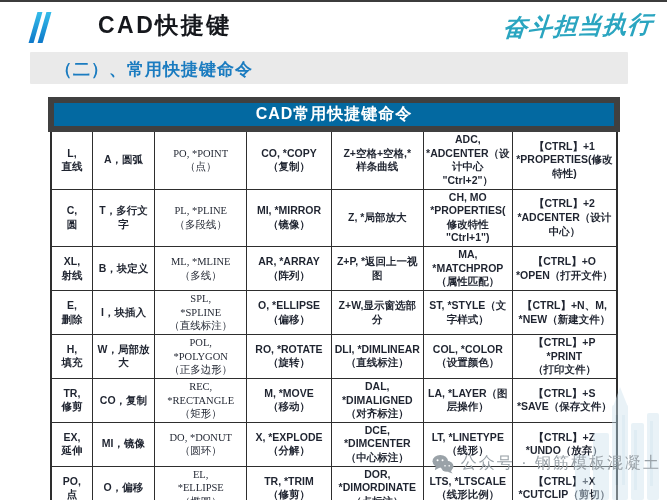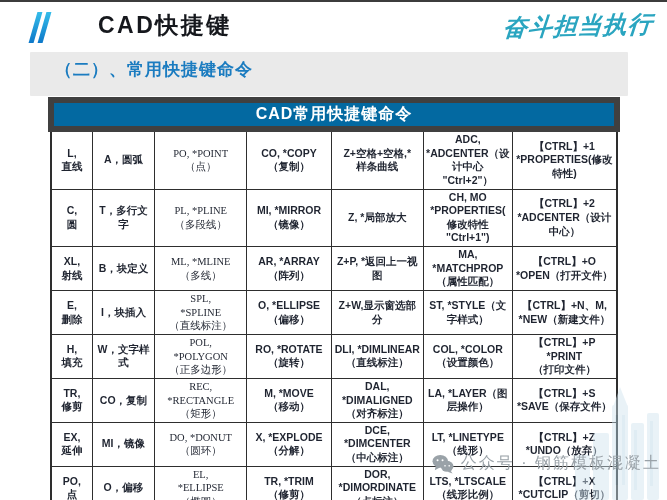--- a/index.html
+++ b/index.html
@@ -13,21 +13,21 @@
   .logo-bars .bar{position:absolute;top:0;width:5px;height:31px;
     background:linear-gradient(180deg,#35bdea,#0d78c9);transform:skewX(-16deg);}
   .logo-bars .bar.b1{left:2px;}
   .logo-bars .bar.b2{left:11px;}
   .page-title{position:absolute;left:56px;top:10px;font-size:23px;font-weight:800;
     color:#16181d;letter-spacing:2.5px;margin-left:42px;}
   .slogan{position:absolute;right:14px;top:10px;font-size:24px;font-weight:700;
     font-style:italic;color:#2aa5c0;transform:rotate(-1.5deg) skewX(-6deg);
     letter-spacing:1px;white-space:nowrap;}
   
-  .subtitle-bar{position:absolute;left:30px;top:52px;width:598px;height:44px;
+  .subtitle-bar{position:absolute;left:30px;top:52px;width:598px;height:32px;
     background:#eaeaea;border-radius:1px;}
   .subtitle-text{position:absolute;left:25px;top:0;line-height:36px;font-size:17px;
     font-weight:800;color:#1b7cc0;letter-spacing:1px;}
   
   .cmd-table{position:absolute;left:48px;top:97px;width:572px;height:381px;
     border-collapse:collapse;table-layout:fixed;border:2px solid #2e2e2e;}
   .cmd-table th{
     background:#0369a1;color:#ffffff;font-size:16px;font-weight:700;
     height:21px;border:6px solid #404040;letter-spacing:1px;}
   .cmd-table td{
@@ -132,21 +132,21 @@
           <td>O, *ELLIPSE
 （偏移）</td>
           <td>Z+W,显示窗选部分</td>
           <td>ST, *STYLE（文字样式）</td>
           <td>【CTRL】+N、M,
 *NEW（新建文件）</td>
         </tr>
         <tr>
           <td>H,
 填充</td>
-          <td>W，文字样式</td>
+          <td>W，局部放大</td>
           <td>POL,
 *POLYGON
 （正多边形）</td>
           <td>RO, *ROTATE
 （旋转）</td>
           <td>DLI, *DIMLINEAR
 （直线标注）</td>
           <td>COL, *COLOR
 （设置颜色）</td>
           <td>【CTRL】+P

